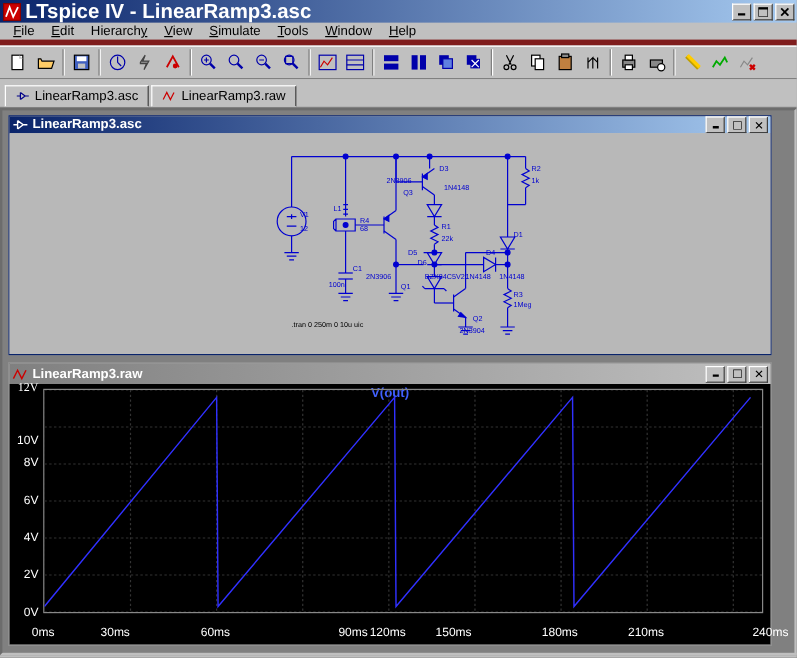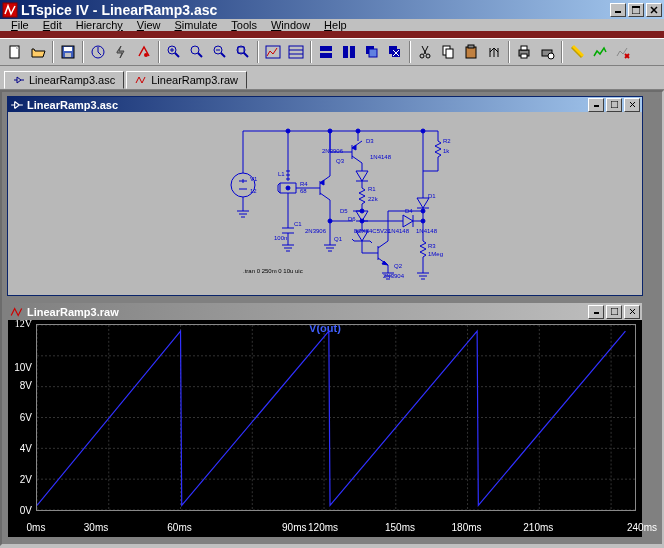--- a/index.html
+++ b/index.html
@@ -1,24 +1,24 @@
 <!DOCTYPE html>
 <html><head>
 <meta charset="utf-8">
 <style>
 * { box-sizing: border-box; margin: 0; padding: 0; }
 body { font-family: "Tahoma", sans-serif; font-size: 11px; background: #c0c0c0; width: 664px; height: 548px; overflow: hidden; }
 
 .titlebar { height: 19px; background: linear-gradient(to right, #0a246a, #a6caf0); color: white; display: flex; align-items: center; padding: 0 2px; }
 .titlebar .icon { width: 16px; height: 16px; margin-right: 3px; }
-.titlebar .title { flex: 1; font-weight: bold; font-size: 14px; }
+.titlebar .title { flex: 1; font-weight: bold; font-size: 17px; }
 .winbtns { display: flex; gap: 2px; }
 .winbtn { width: 16px; height: 14px; background: #c0c0c0; border: 1px solid; border-color: #fff #404040 #404040 #fff; font-size: 9px; display: flex; align-items: center; justify-content: center; cursor: pointer; color: black; }
 
-.menubar { height: 19px; background: #c0c0c0; display: flex; align-items: center; padding: 0 4px; border-bottom: 7px solid #7f1d1d; }
+.menubar { height: 19px; background: #c0c0c0; display: flex; align-items: center; padding: 0 4px; border-bottom: 5px solid #7f1d1d; }
 .menubar .menu { padding: 2px 7px; cursor: pointer; }
 .menubar .menu u { text-decoration: underline; }
 
 .toolbar { height: 28px; background: #c0c0c0; display: flex; align-items: center; padding: 2px 4px; border-top: 1px solid #fff; border-bottom: 1px solid #808080; gap: 1px; }
 .toolbar .tbtn { width: 22px; height: 22px; border: 1px solid #c0c0c0; display: flex; align-items: center; justify-content: center; cursor: pointer; }
 .toolbar .sep { width: 6px; height: 22px; border-left: 1px solid #808080; border-right: 1px solid #fff; margin: 0 2px; width: 2px; }
 
 .tabbar { height: 24px; background: #c0c0c0; display: flex; align-items: flex-end; padding: 2px 4px 0; border-bottom: 1px solid #808080; gap: 2px; }
 .tab { background: #c0c0c0; border: 1px solid; border-color: #fff #404040 #c0c0c0 #fff; padding: 2px 8px; display: flex; align-items: center; gap: 4px; cursor: pointer; font-size: 11px; }
 .tab.active { background: #c0c0c0; border-bottom-color: #c0c0c0; }
@@ -485,21 +485,21 @@
           <div class="ylabel" style="top: 60.3333px;">8V</div>
           <div class="ylabel" style="top: 42px;">10V</div>
           <div class="ylabel" style="top: -2px; font-family: Liberation Serif, serif;">12V</div>
         </div>
       <div id="xlabels">
           <div class="xlabel" style="left: 28px;">0ms</div>
           <div class="xlabel" style="left: 88px;">30ms</div>
           <div class="xlabel" style="left: 171.52px;">60ms</div>
           <div class="xlabel" style="left: 243.28px; margin-left: 43px;">90ms</div>
           <div class="xlabel" style="left: 315.04px;">120ms</div>
-          <div class="xlabel" style="left: 392px;">150ms</div>
+          <div class="xlabel" style="left: 370px;">150ms</div>
           <div class="xlabel" style="left: 458.56px;">180ms</div>
           <div class="xlabel" style="left: 530.32px;">210ms</div>
           <div class="xlabel" style="left: 634px; margin-top: 24px;">240ms</div>
         </div>
     </div>
   </div>
 
 </div>
 
 </body></html>

